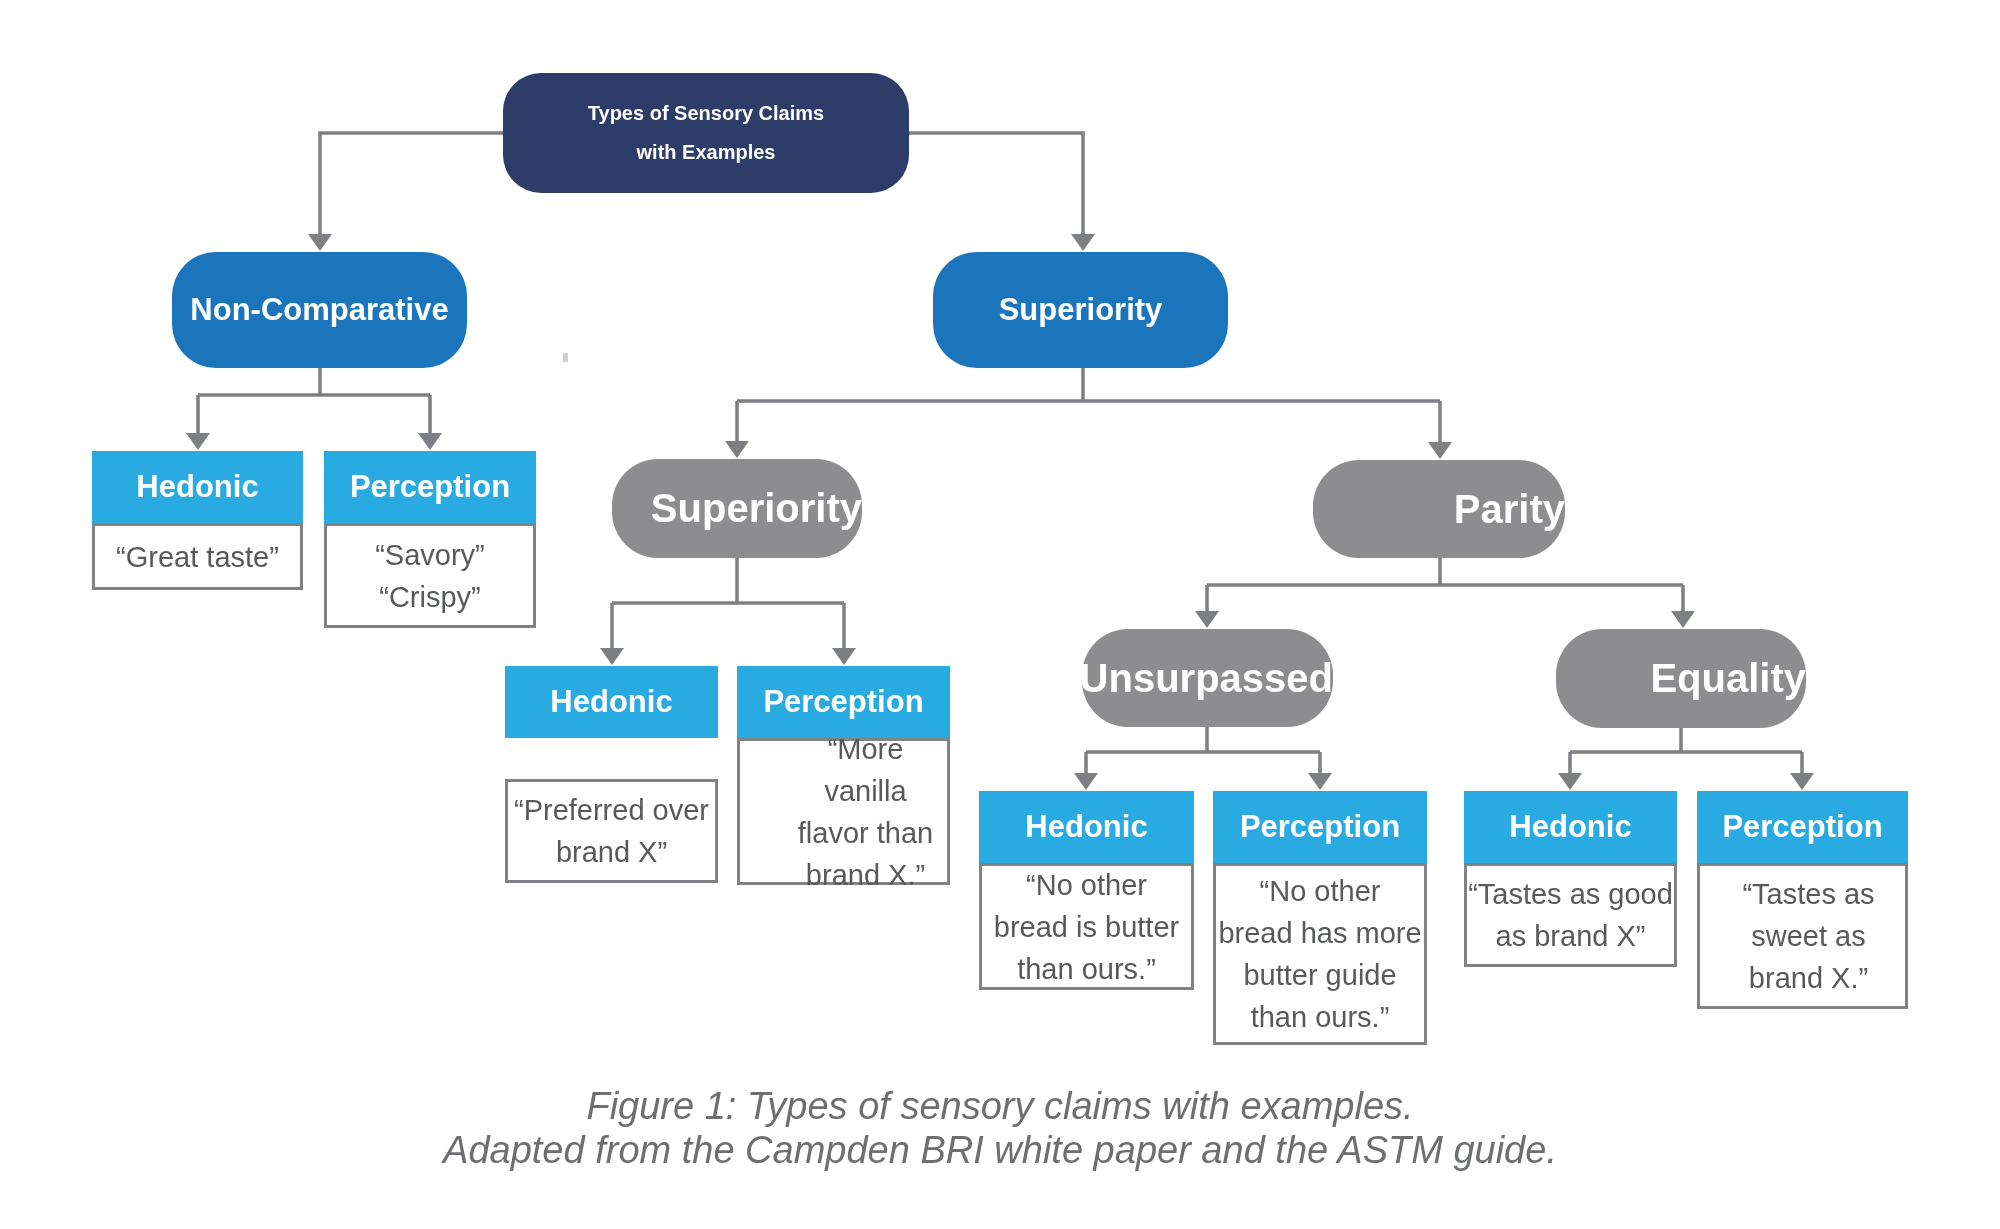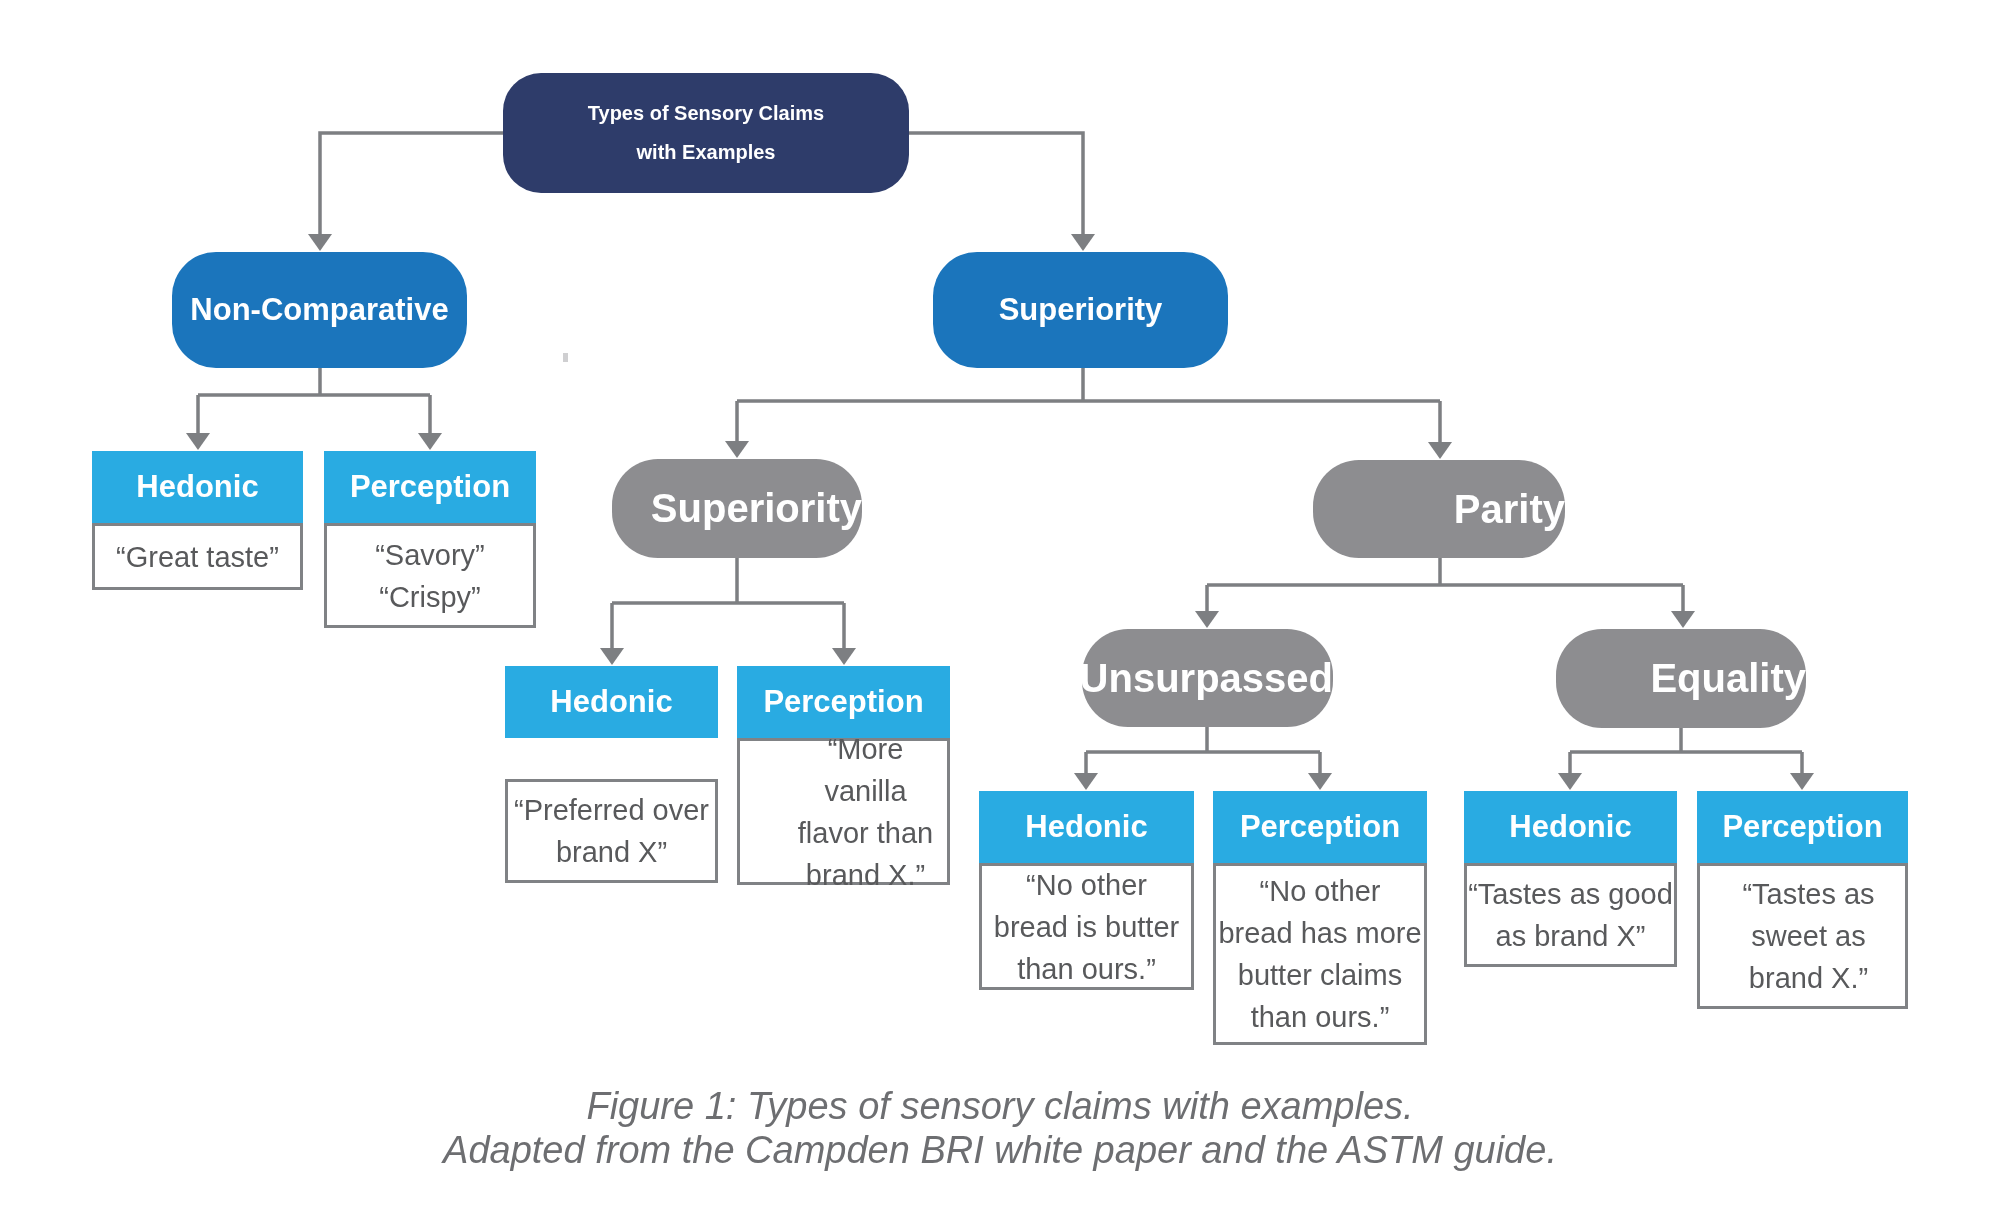--- a/index.html
+++ b/index.html
@@ -138,21 +138,21 @@
       <div>bread is butter</div>
       <div>than ours.”</div>
     </div>
   </div>
 
   <div class="claim" style="left:1213px;top:791px;width:214px;">
     <div class="claim-header">Perception</div>
     <div class="claim-body" style="height:182px;">
       <div>“No other</div>
       <div>bread has more</div>
-      <div>butter claims</div>
+      <div>butter guide</div>
       <div>than ours.”</div>
     </div>
   </div>
 
   <div class="claim" style="left:1464px;top:791px;width:213px;">
     <div class="claim-header">Hedonic</div>
     <div class="claim-body" style="height:104px;">
       <div>“Tastes as good</div>
       <div>as brand X”</div>
     </div>

